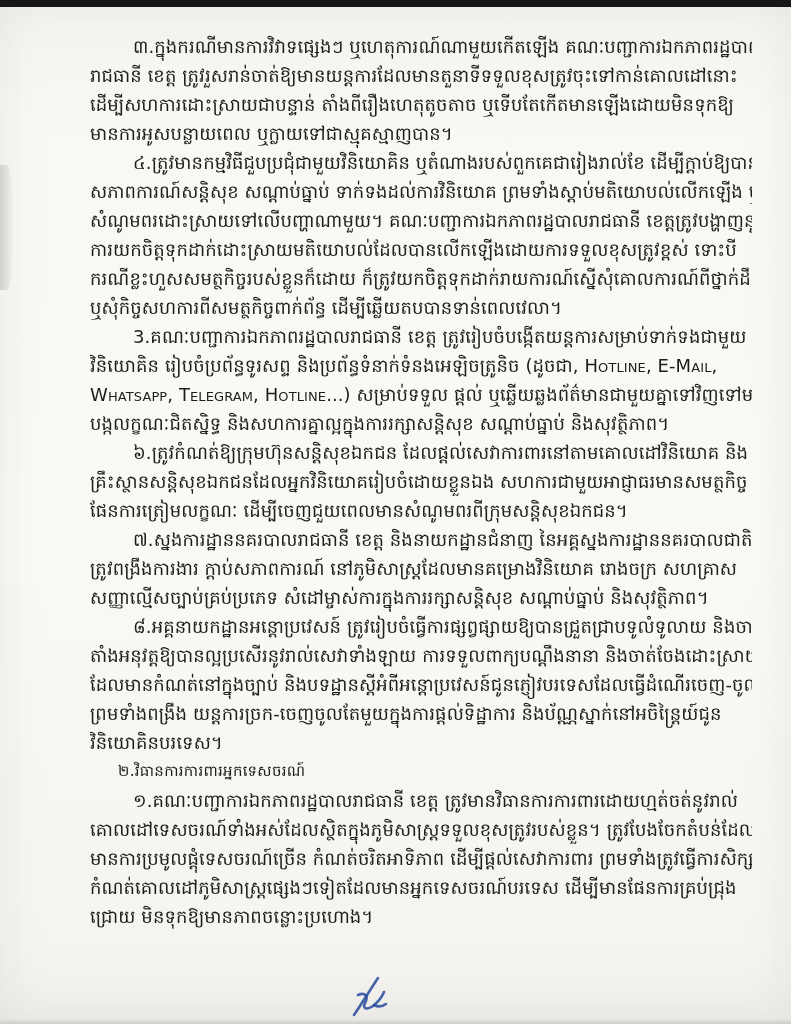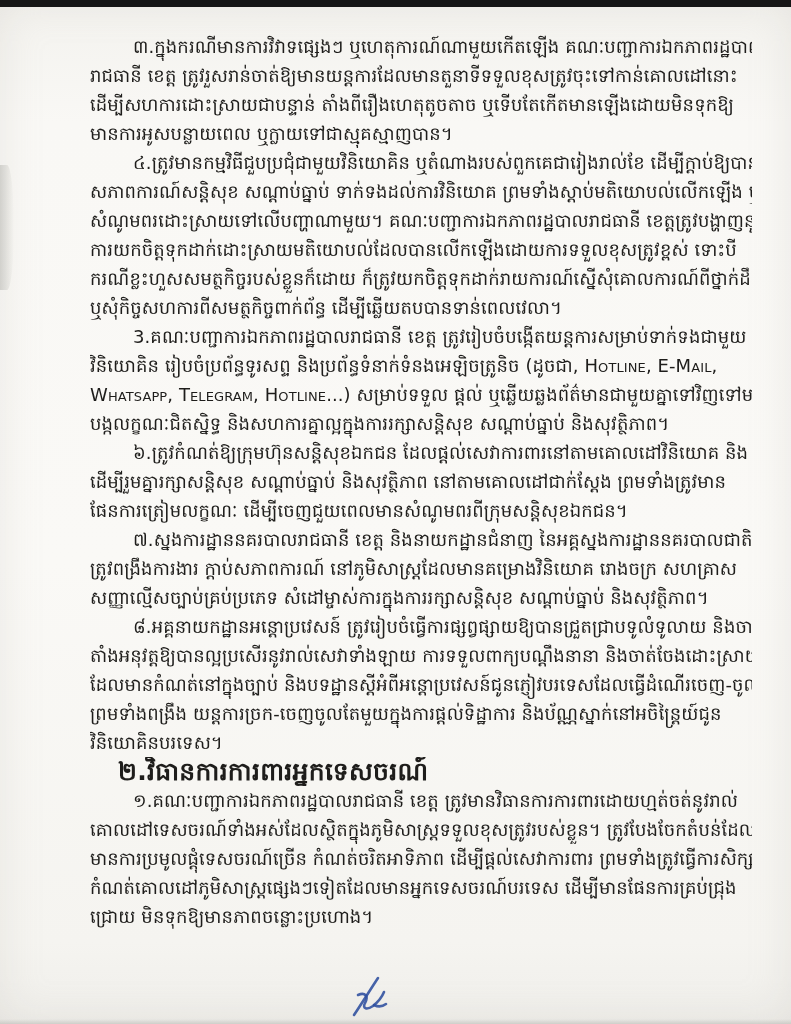--- a/index.html
+++ b/index.html
@@ -40,23 +40,23 @@
     height: 29px;
     line-height: 29px;
     font-size: 18px;
     font-variant: small-caps;       
     white-space: nowrap;
     overflow: hidden;
     letter-spacing: 0.1px;
   }
   .para.indent .line:first-child { text-indent: 43px; }
   .para.heading .line {
-    font-weight: 700;
+    font-weight: 400;
     text-indent: 28px;
-    font-size: 25px;
+    font-size: 15px;
     letter-spacing: 0.3px;
   }
   .ink-initial {
     position: absolute;
     left: 344px; top: 975px;
     width: 52px; height: 44px;
   }
   .ink-initial svg path {
     stroke: #2e4f9e;
     fill: none;
@@ -88,21 +88,21 @@
         <div class="line">ឬសុំកិច្ចសហការពីសមត្ថកិច្ចពាក់ព័ន្ធ ដើម្បីឆ្លើយតបបានទាន់ពេលវេលា។</div>
       </div>
       <div class="para indent">
         <div class="line">3.គណៈបញ្ជាការឯកភាពរដ្ឋបាលរាជធានី ខេត្ត ត្រូវរៀបចំបង្កើតយន្តការសម្រាប់ទាក់ទងជាមួយ</div>
         <div class="line">វិនិយោគិន រៀបចំប្រព័ន្ធទូរសព្ទ និងប្រព័ន្ធទំនាក់ទំនងអេឡិចត្រូនិច (ដូចជា, Hotline, E-Mail,</div>
         <div class="line">Whatsapp, Telegram, Hotline...) សម្រាប់ទទួល ផ្តល់ ឬឆ្លើយឆ្លងព័ត៌មានជាមួយគ្នាទៅវិញទៅមក</div>
         <div class="line">បង្កលក្ខណៈជិតស្និទ្ធ និងសហការគ្នាល្អក្នុងការរក្សាសន្តិសុខ សណ្តាប់ធ្នាប់ និងសុវត្ថិភាព។</div>
       </div>
       <div class="para indent">
         <div class="line">៦.ត្រូវកំណត់ឱ្យក្រុមហ៊ុនសន្តិសុខឯកជន ដែលផ្តល់សេវាការពារនៅតាមគោលដៅវិនិយោគ និង</div>
-        <div class="line">ដើម្បីរួមគ្នារក្សាសន្តិសុខ សណ្តាប់ធ្នាប់ និងសុវត្ថិភាព នៅតាមគោលដៅជាក់ស្តែង ព្រមទាំងត្រូវមាន</div>
+        <div class="line">គ្រឹះស្ថានសន្តិសុខឯកជនដែលអ្នកវិនិយោគរៀបចំដោយខ្លួនឯង សហការជាមួយអាជ្ញាធរមានសមត្ថកិច្ច</div>
         <div class="line">ផែនការត្រៀមលក្ខណៈ ដើម្បីចេញជួយពេលមានសំណូមពរពីក្រុមសន្តិសុខឯកជន។</div>
       </div>
       <div class="para indent">
         <div class="line">៧.ស្នងការដ្ឋាននគរបាលរាជធានី ខេត្ត និងនាយកដ្ឋានជំនាញ នៃអគ្គស្នងការដ្ឋាននគរបាលជាតិ</div>
         <div class="line">ត្រូវពង្រឹងការងារ ក្តាប់សភាពការណ៍ នៅភូមិសាស្ត្រដែលមានគម្រោងវិនិយោគ រោងចក្រ សហគ្រាស</div>
         <div class="line">សញ្ញាល្មើសច្បាប់គ្រប់ប្រភេទ សំដៅម្ចាស់ការក្នុងការរក្សាសន្តិសុខ សណ្តាប់ធ្នាប់ និងសុវត្ថិភាព។</div>
       </div>
       <div class="para indent">
         <div class="line">៨.អគ្គនាយកដ្ឋានអន្តោប្រវេសន៍ ត្រូវរៀបចំធ្វើការផ្សព្វផ្សាយឱ្យបានជ្រួតជ្រាបទូលំទូលាយ និងចាត់</div>
         <div class="line">តាំងអនុវត្តឱ្យបានល្អប្រសើរនូវរាល់សេវាទាំងឡាយ ការទទួលពាក្យបណ្តឹងនានា និងចាត់ចែងដោះស្រាយ</div>

